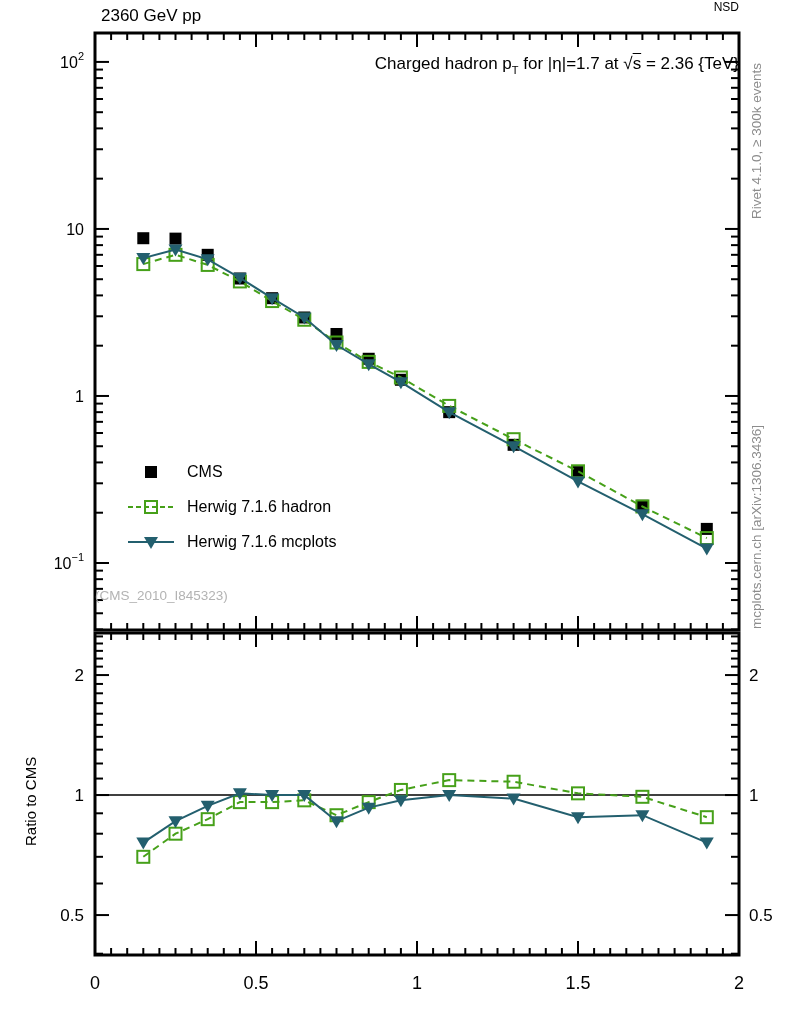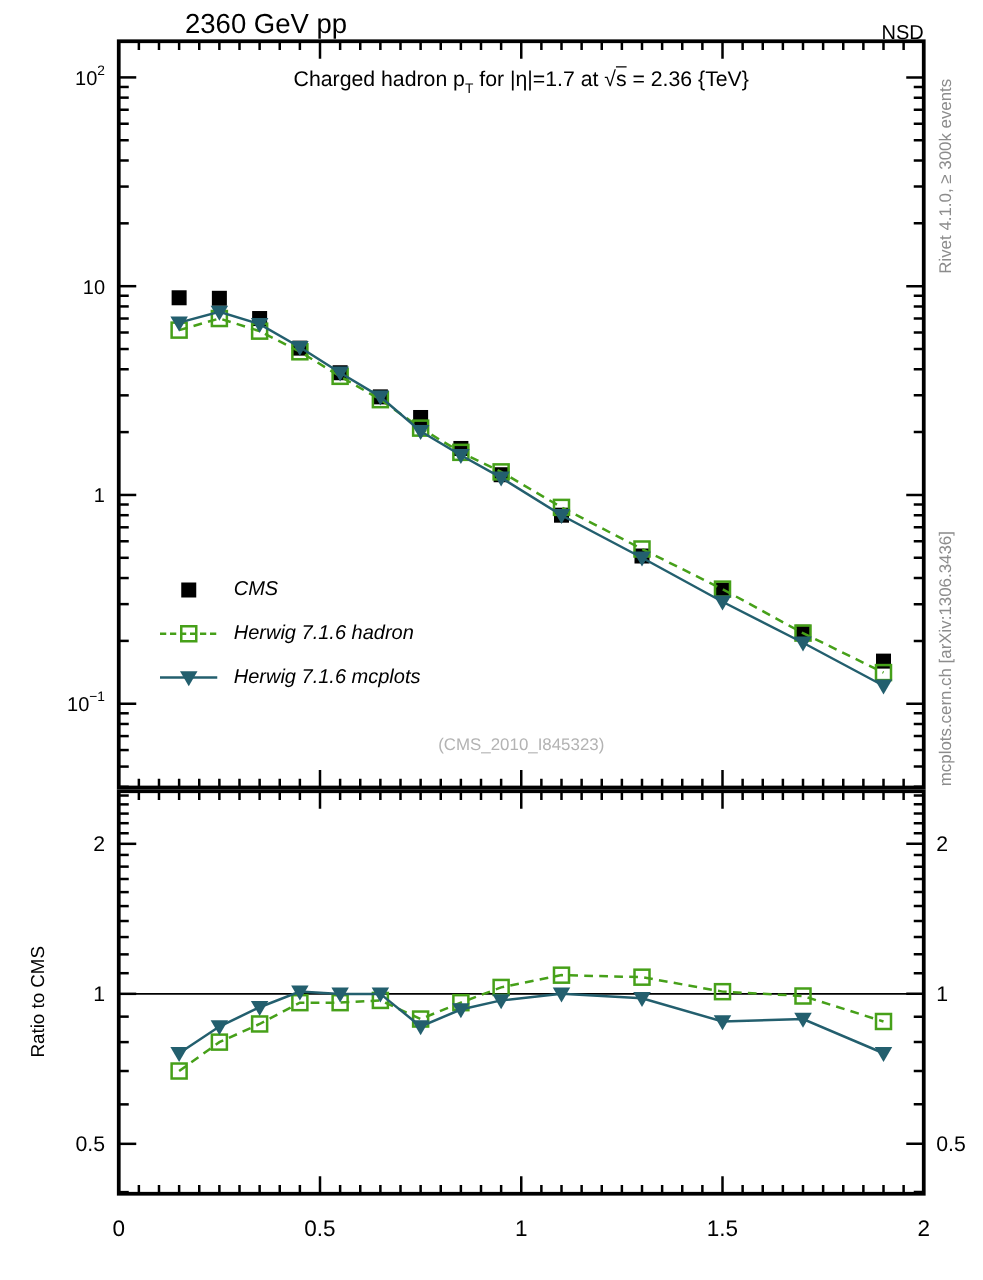--- a/index.html
+++ b/index.html
@@ -1,27 +1,27 @@
 <!DOCTYPE html>
 <html><head>
 <meta charset="utf-8">
 <style>
   html,body { margin:0; padding:0; background:#ffffff; }
   .page { position:relative; width:786px; height:1024px; background:#fff;
           font-family:"Liberation Sans", sans-serif; color:#000; overflow:hidden; }
   #chart-svg { position:absolute; left:0; top:0; }
-  .hdr-left  { position:absolute; top:6px; left:101px; font-size:22px;margin-left:47px; }
-  .hdr-right { position:absolute; top:18px; right:47px; font-size:16px; }
-  .plot-title { position:absolute; top:54px; left:95px; width:644px; text-align:center; font-size:17px; }
+  .hdr-left  { position:absolute; top:6px; left:101px; font-size:17px; }
+  .hdr-right { position:absolute; top:0; right:47px; font-size:12px; }
+  .plot-title { position:absolute; top:54px; left:95px; width:644px; text-align:right; font-size:17px; }
   .plot-title .tsub { font-size:11px; position:relative; top:5px; }
   .sbar { text-decoration:overline; }
-  .legend { position:absolute; left:128px; top:454px;font-style:italic; }
+  .legend { position:absolute; left:128px; top:454px; }
   .legend-item { display:flex; align-items:center; height:35px; gap:13px; }
   .llabel { font-size:16px; white-space:nowrap; }
-  .watermark { position:absolute; top:588px; left:95px; width:644px; text-align:center;
+  .watermark { position:absolute; top:588px; left:95px; width:644px; 
                color:#b3b3b3; font-size:13.5px; }
   .vtext { position:absolute; transform:rotate(-90deg); transform-origin:0 0;
            color:#8c8c8c; font-size:13.5px; white-space:nowrap; }
   #rivet-text   { left:749px; top:219px; }
   #mcplots-text { left:749px; top:629px; }
   .ratio-ylabel { position:absolute; left:22px; top:846px; transform:rotate(-90deg);
                   transform-origin:0 0; font-size:15px; white-space:nowrap; }
 </style>
 </head>
 <body>

